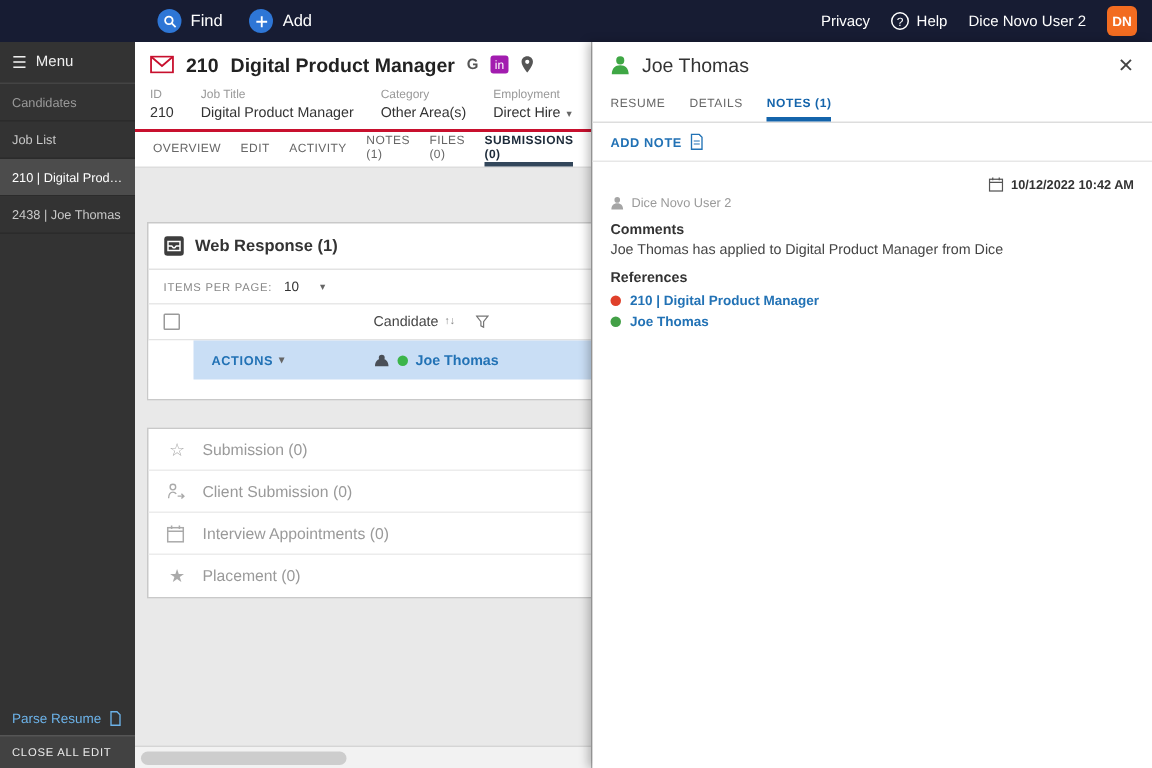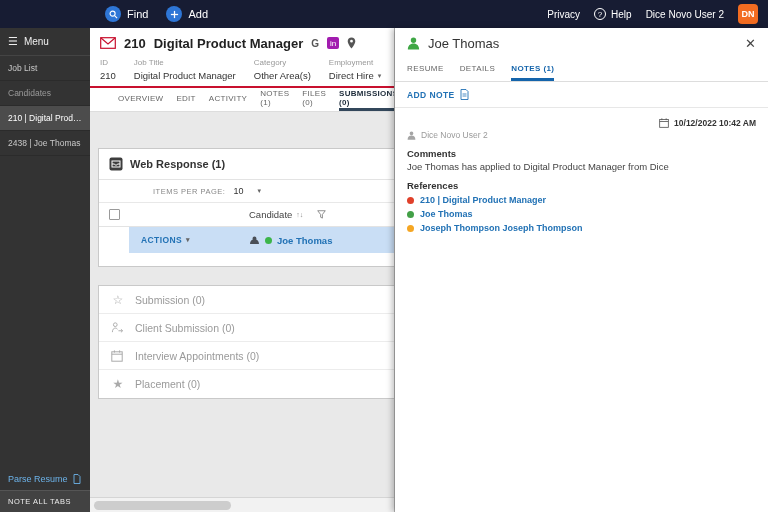--- a/index.html
+++ b/index.html
@@ -36,29 +36,29 @@
   .main { flex:1; position:relative; background:#fff; border-right:1px solid #b5b5b5; overflow:hidden; }
   .job-header { height:30px; display:flex; align-items:center; gap:8px; padding:0 10px; }
   .job-id, .job-title { font-size:13px; font-weight:bold; color:#222; }
   .hdr-ic { font-size:10px; font-weight:bold; color:#555; cursor:pointer; }
   .li-badge { background:#a21caf; color:#fff; font-size:8px; font-weight:normal; width:12px; height:12px; display:flex; align-items:center; justify-content:center; border-radius:2px; cursor:pointer; }
   .job-fields { height:28px; display:flex; gap:18px; padding:0 10px; }
   .jf-label { font-size:8px; color:#999; }
   .jf-value { font-size:9.5px; color:#333; margin-top:3px; display:flex; align-items:center; gap:4px; }
   .caret { font-size:7px; color:#666; }
   .red-line { border-bottom:2px solid #c8102e; }
-  .job-tabs { height:24px; display:flex; align-items:stretch; gap:13px; padding:0 28px; border-bottom:1px solid #ddd; }
+  .job-tabs { height:24px; display:flex; align-items:stretch; gap:13px; padding:0 12px; border-bottom:1px solid #ddd; }
   .jtab { font-size:8px; color:#666; letter-spacing:.3px; display:flex; align-items:center; cursor:pointer; border-bottom:3px solid transparent; }
   .jtab.active { color:#1d2b3a; border-bottom-color:#33475b; font-weight:bold; }
 
   .job-content { position:absolute; top:84px; bottom:0; left:0; right:0; background:#e9e9e9; padding:36px 0 0 8px; overflow:hidden; }
   .card { background:#fff; border:1px solid #c9c9c9; margin-right:-6px; }
   .card-hdr { display:flex; align-items:center; gap:7px; padding:8px 10px; font-size:11px; font-weight:bold; color:#333; border-bottom:1px solid #e3e3e3; }
   .perpage { display:flex; align-items:center; gap:8px; padding:6px 10px; border-bottom:1px solid #e8e8e8; }
-  .pp-label { font-size:7.5px; letter-spacing:.5px; color:#888;margin-left:44px; }
+  .pp-label { font-size:7.5px; letter-spacing:.5px; color:#888; }
   .pp-select { display:flex; align-items:center; gap:14px; font-size:9px; color:#333; cursor:pointer; }
   .thead { display:flex; align-items:center; height:24px; border-bottom:1px solid #e3e3e3; }
   .cbox { width:11px; height:11px; border:1px solid #9a9a9a; background:#fff; margin-left:10px; border-radius:1px; cursor:pointer; }
   .th-spacer { flex:1; }
   .th-cand { width:150px; display:flex; align-items:center; gap:4px; font-size:9.5px; color:#444; }
   .sort-glyph { font-size:7px; color:#888; cursor:pointer; }
   .sel-row { display:flex; height:26px; }
   .sel-left { width:30px; background:#fff; }
   .sel-main { flex:1; background:#c9def5; display:flex; align-items:center; }
   .actions-btn { margin-left:12px; font-size:8.5px; font-weight:bold; letter-spacing:.4px; color:#2272b5; display:flex; align-items:center; gap:4px; cursor:pointer; }
@@ -139,34 +139,34 @@
   </div>
 </div>
 
 <div class="app">
 
   <div class="sidebar">
     <div class="menu-hdr">
       <span class="glyph">☰</span>
       <span>Menu</span>
     </div>
+    <div class="side-item dim">Candidates</div>
     <div class="side-item">Job List</div>
-    <div class="side-item dim">Candidates</div>
     <div class="side-item active">210 | Digital Product M...</div>
     <div class="side-item">2438 | Joe Thomas</div>
     <div class="side-spacer"></div>
     <div class="parse-resume">
       <span>Parse Resume</span>
       <span>
         <svg width="8" height="10" viewBox="0 0 8 10">
             <path d="M1 0.5 H5 L7 2.5 V9.5 H1 Z" fill="none" stroke="#6cb2e8" stroke-width="0.9"></path>
           </svg>
       </span>
     </div>
-    <div class="close-all">NOTE ALL TABS</div>
+    <div class="close-all">CLOSE ALL EDIT</div>
   </div>
 
   <div class="main">
     <div class="job-header">
       <span>
         <svg width="16" height="12" viewBox="0 0 16 12">
             <rect x="0.7" y="0.7" width="14.6" height="10.6" fill="none" stroke="#c8102e" stroke-width="1.2"></rect>
             <path d="M1 1 L8 7 L15 1" fill="none" stroke="#c8102e" stroke-width="1.2"></path>
           </svg>
       </span>
@@ -359,19 +359,15 @@
       <div class="note-text">Joe Thomas has applied to Digital Product Manager from Dice</div>
       <div class="note-label">References</div>
       <div class="ref-row">
         <span class="dot" style="background: rgb(224, 64, 42);"></span>
         <span class="link">210 | Digital Product Manager</span>
       </div>
       <div class="ref-row">
         <span class="dot" style="background: rgb(67, 160, 71);"></span>
         <span class="link">Joe Thomas</span>
       </div>
-      <div class="ref-row">
-        <span class="dot" style="background: rgb(245, 166, 35);"></span>
-        <span class="link">Joseph Thompson Joseph Thompson</span>
-      </div>
     </div>
   </div>
 </div>
 
 </body></html>

